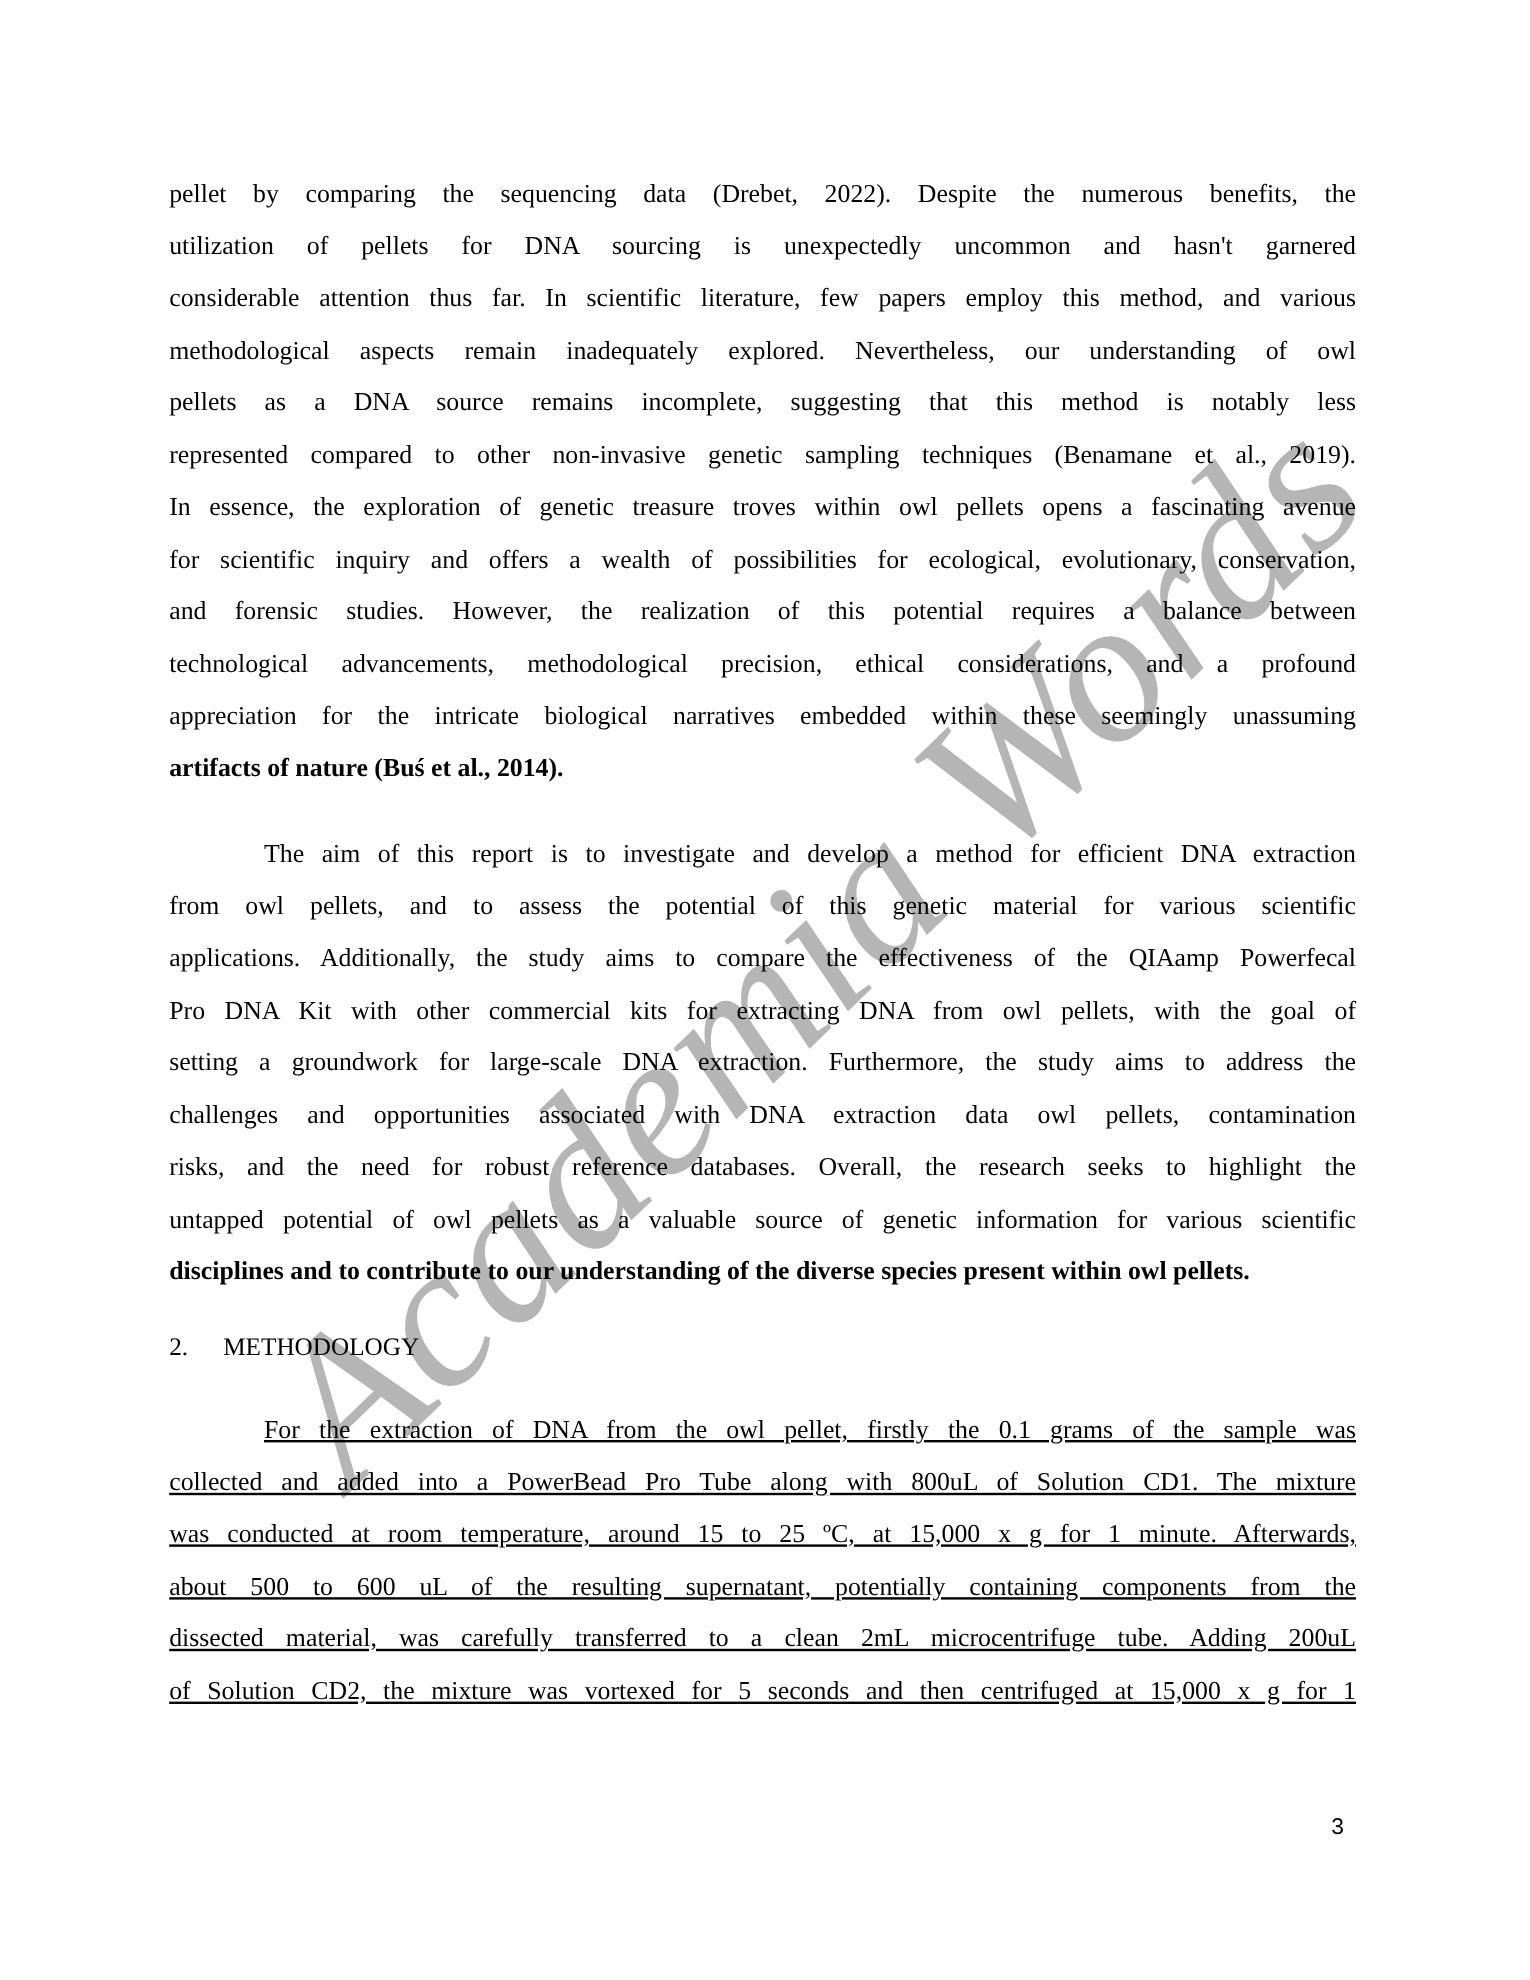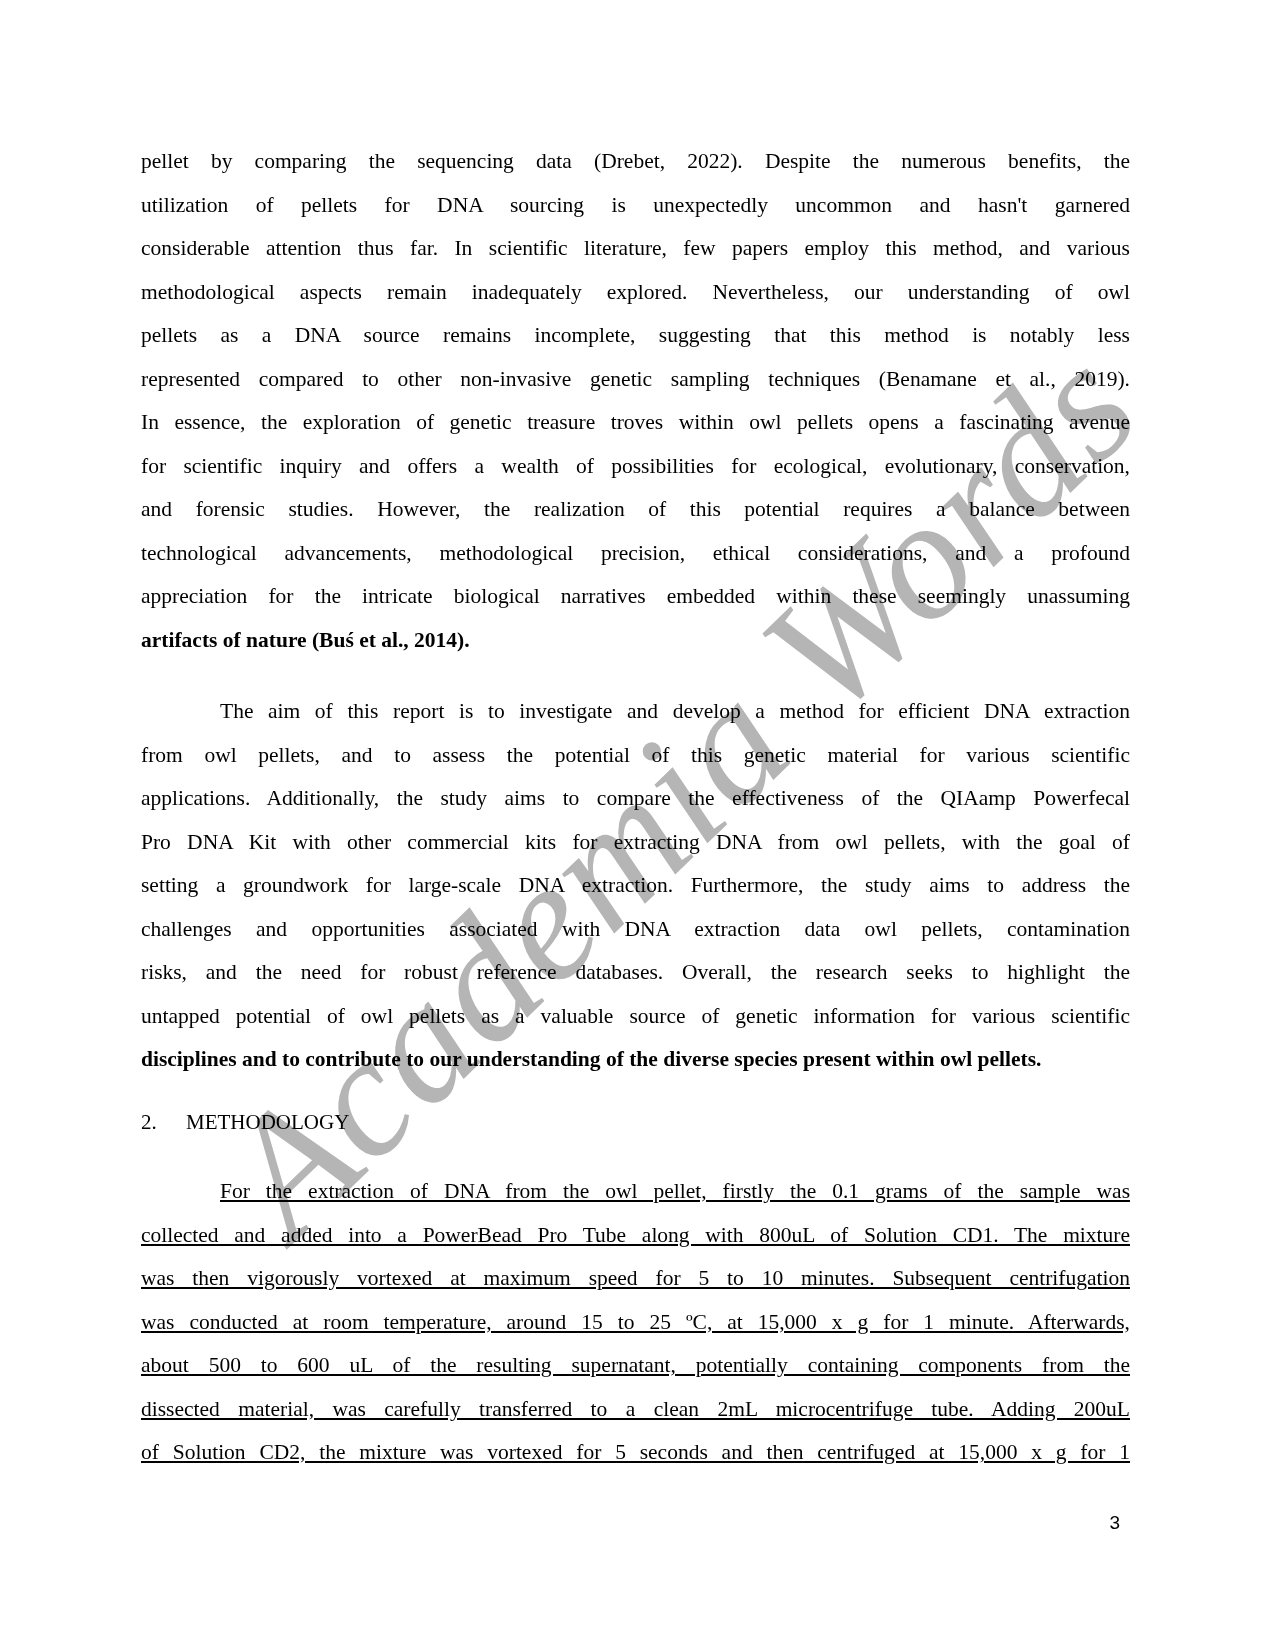--- a/index.html
+++ b/index.html
@@ -97,21 +97,20 @@
         <div class="line last">disciplines and to contribute to our understanding of the diverse species present within owl pellets.</div>
       </div>
 
     <div class="heading">
       <span class="h-num">2.</span><span>METHODOLOGY</span>
     </div>
 
     <div class="para para-3">
         <div class="line indent">For the extraction of DNA from the owl pellet, firstly the 0.1 grams of the sample was</div>
         <div class="line">collected and added into a PowerBead Pro Tube along with 800uL of Solution CD1. The mixture</div>
-        <div class="line">was then vigorously vortexed at maximum speed for 5 to 10 minutes. Subsequent centrifugation</div>
         <div class="line">was conducted at room temperature, around 15 to 25 ºC, at 15,000 x g for 1 minute. Afterwards,</div>
         <div class="line">about 500 to 600 uL of the resulting supernatant, potentially containing components from the</div>
         <div class="line">dissected material, was carefully transferred to a clean 2mL microcentrifuge tube. Adding 200uL</div>
         <div class="line">of Solution CD2, the mixture was vortexed for 5 seconds and then centrifuged at 15,000 x g for 1</div>
       </div>
 
   </div>
 
   <div class="page-number">3</div>
 

